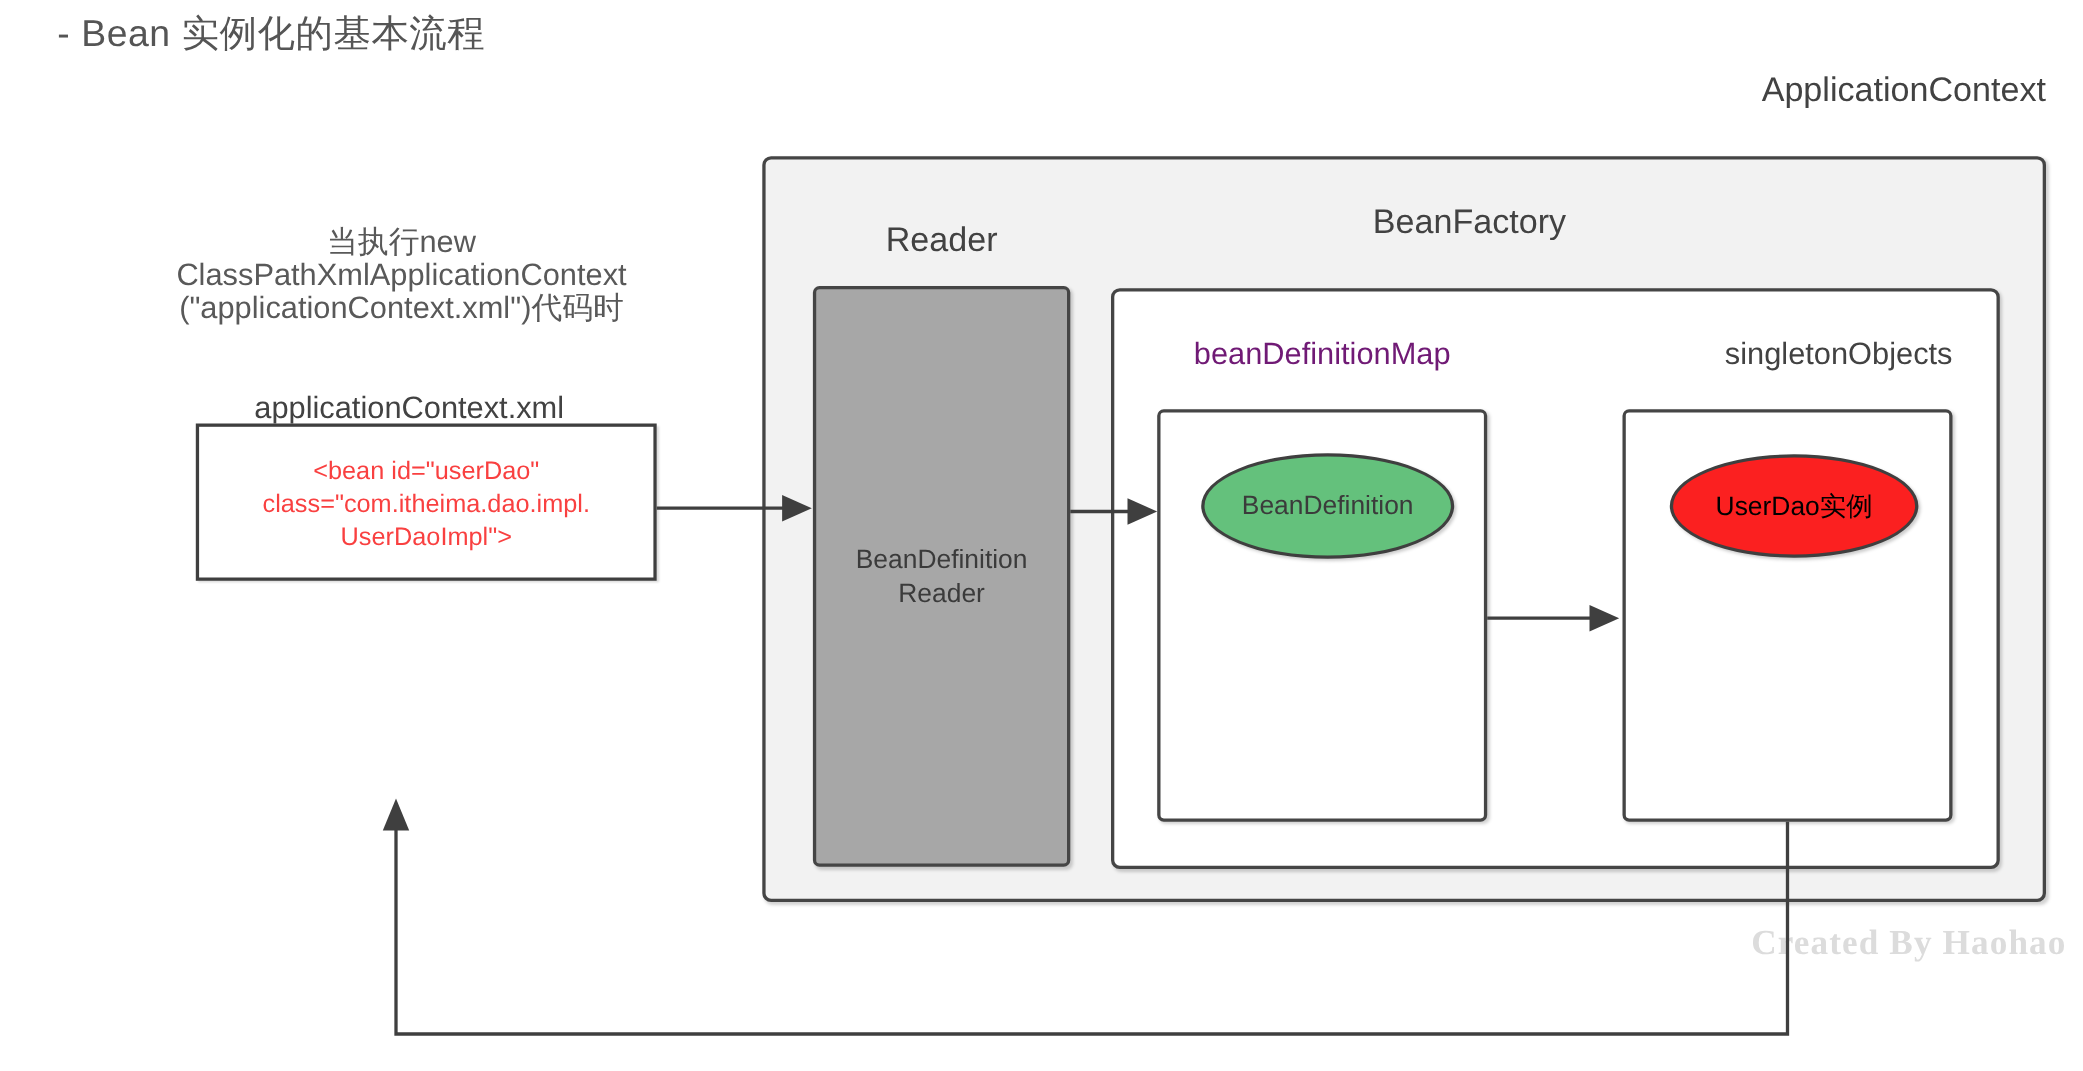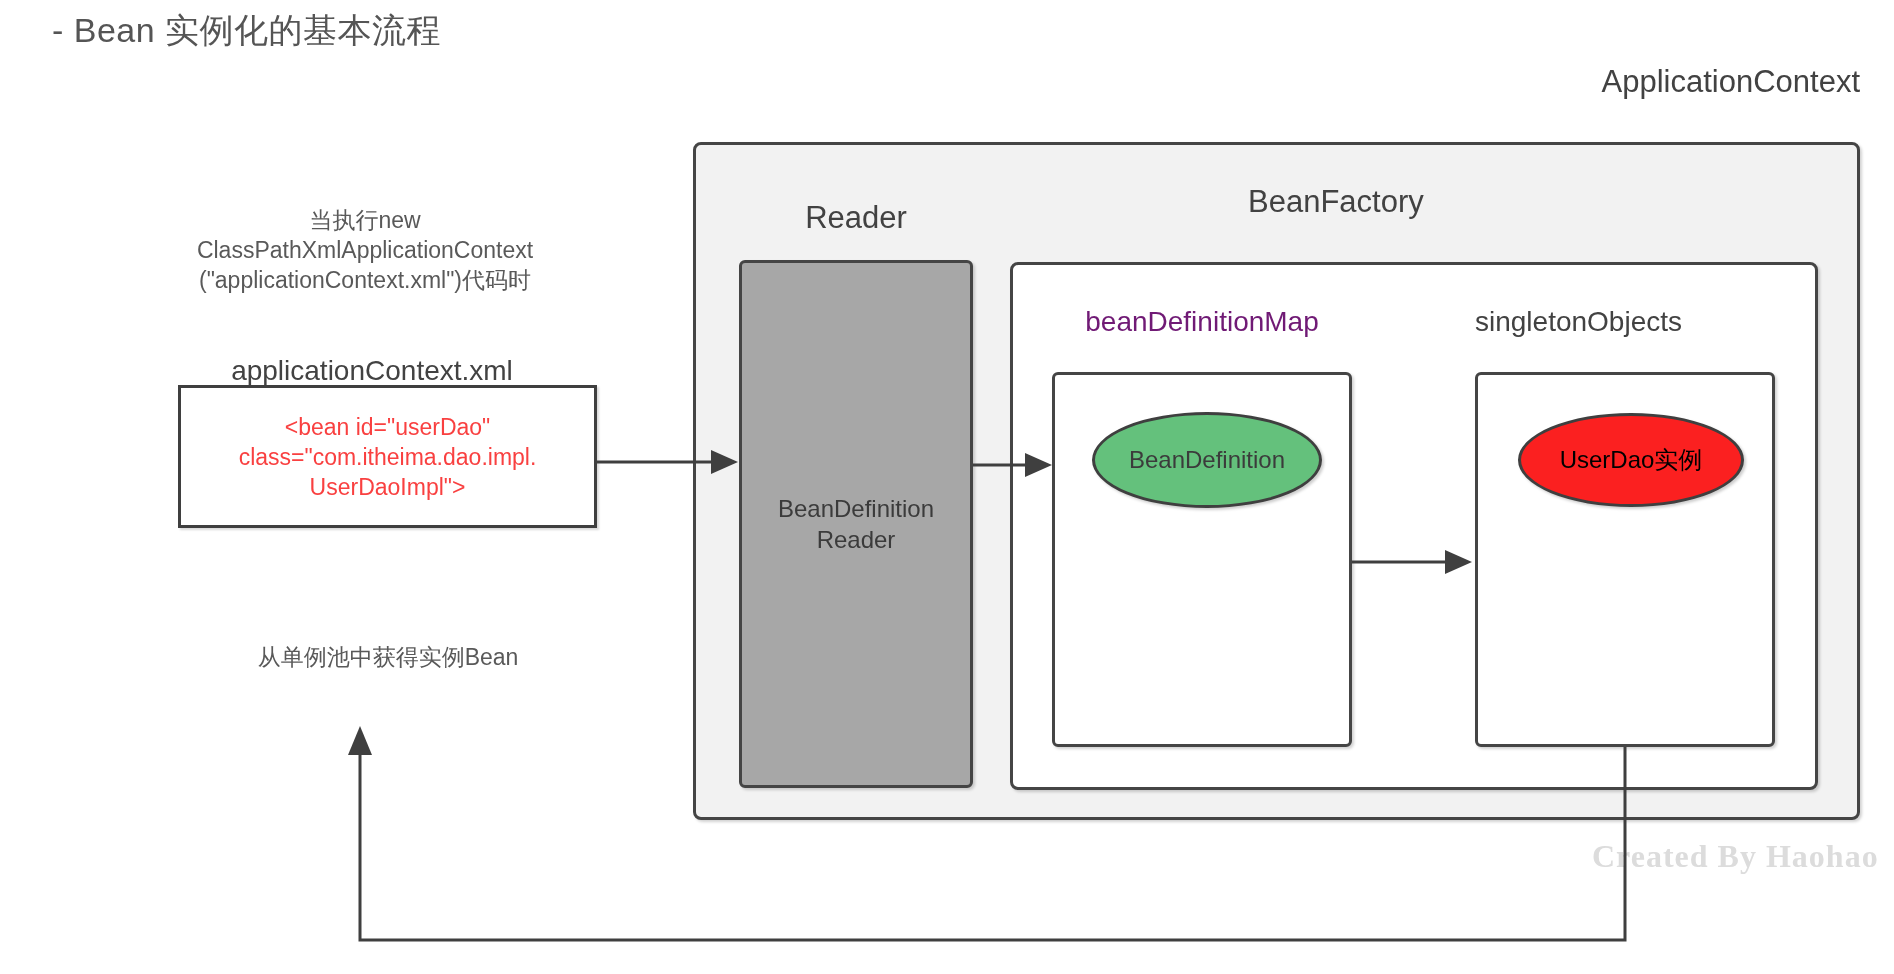--- a/index.html
+++ b/index.html
@@ -22,33 +22,33 @@
     box-sizing:border-box;
   }
   .ac-box{left:693px;top:142px;width:1167px;height:678px;background:#f2f2f2;}
   .reader-box{
     left:739px;top:260px;width:234px;height:528px;background:#a7a7a7;border-radius:6px;
     display:flex;align-items:center;justify-content:center;text-align:center;
     color:#3b3b3b;font-size:24px;line-height:31px;
   }
   .bf-box{left:1010px;top:262px;width:808px;height:528px;background:#ffffff;}
   .map-label{left:1052px;top:306px;width:300px;text-align:center;font-size:28px;color:#701a75;}
-  .so-label{left:1475px;top:306px;width:300px;text-align:left;font-size:28px;color:#424242;}
+  .so-label{left:1475px;top:306px;width:300px;text-align:right;font-size:28px;color:#424242;}
   .inner-box{background:#ffffff;border-radius:6px;}
   .map-box{left:1052px;top:372px;width:300px;height:375px;}
   .so-box{left:1475px;top:372px;width:300px;height:375px;}
   .ellipse{
     border:3px solid #3f3f3f;border-radius:50%;
     display:flex;align-items:center;justify-content:center;
     font-size:24px;color:#3b3b3b;box-sizing:border-box;
     box-shadow:2px 2px 3px rgba(0,0,0,0.2);
   }
   .green-ellipse{left:1092px;top:412px;width:230px;height:96px;}
   .red-ellipse{left:1518px;top:413px;width:226px;height:94px;color:#000000;}
-  .note{color:#595959;font-size:23px;line-height:30px;text-align:center;}
+  .note{color:#595959;font-size:28px;line-height:30px;text-align:center;}
   .note-new{left:150px;top:205px;width:430px;}
   .note-getbean{left:168px;top:642px;width:440px;}
   .xml-label{left:157px;top:334px;width:430px;text-align:center;font-size:28px;color:#424242;margin-top:21px;}
   .code-box{
     left:178px;top:385px;width:419px;height:143px;background:#ffffff;
     border:3px solid #3f3f3f;box-sizing:border-box;
     display:flex;flex-direction:column;align-items:center;justify-content:center;
     font-size:23px;line-height:30px;text-align:center;
     box-shadow:2px 2px 2px rgba(0,0,0,0.15);
   }
@@ -106,21 +106,20 @@
 
 <div class="abs xml-label">applicationContext.xml</div>
 
 <div class="abs code-box" style="color: rgb(249, 64, 64);">
   <div>&lt;bean id="userDao"</div>
   <div>class="com.itheima.dao.impl.</div>
   <div>UserDaoImpl"&gt;</div>
 </div>
 
 <div class="abs note note-getbean">
-  <div>从单例池中获得实例Bean</div>
 </div>
 
 <div class="abs watermark" style="color: rgb(220, 220, 220);">Created By Haohao</div>
 
 <svg class="abs arrow-layer" width="1894" height="974" viewBox="0 0 1894 974" xmlns="http://www.w3.org/2000/svg">
 
   <g>
     <line x1="597" y1="462" x2="713" y2="462"></line>
     <polygon points="738,462 711,450 711,474"></polygon>
   </g>

